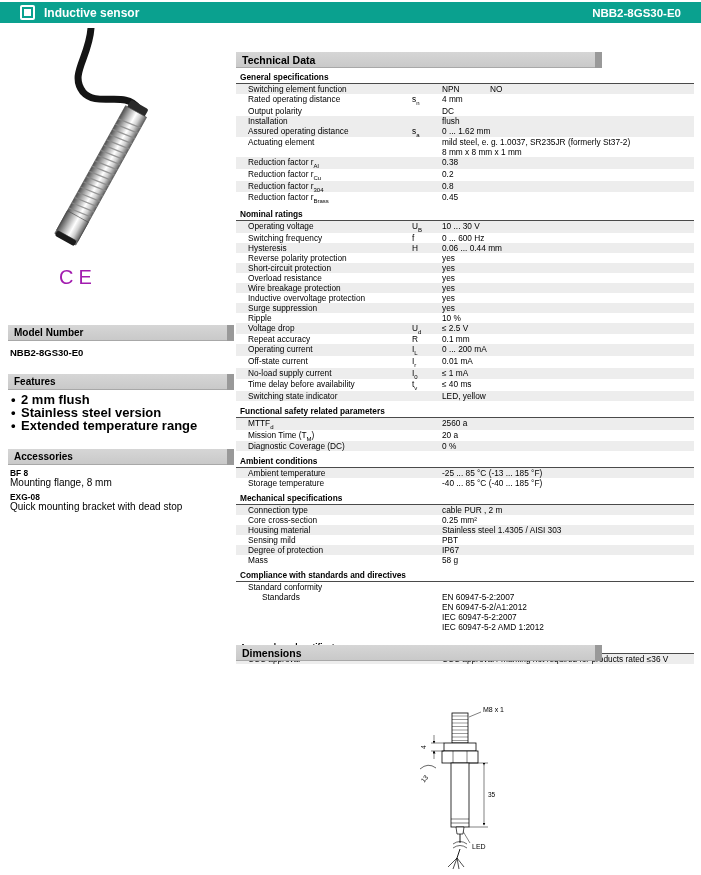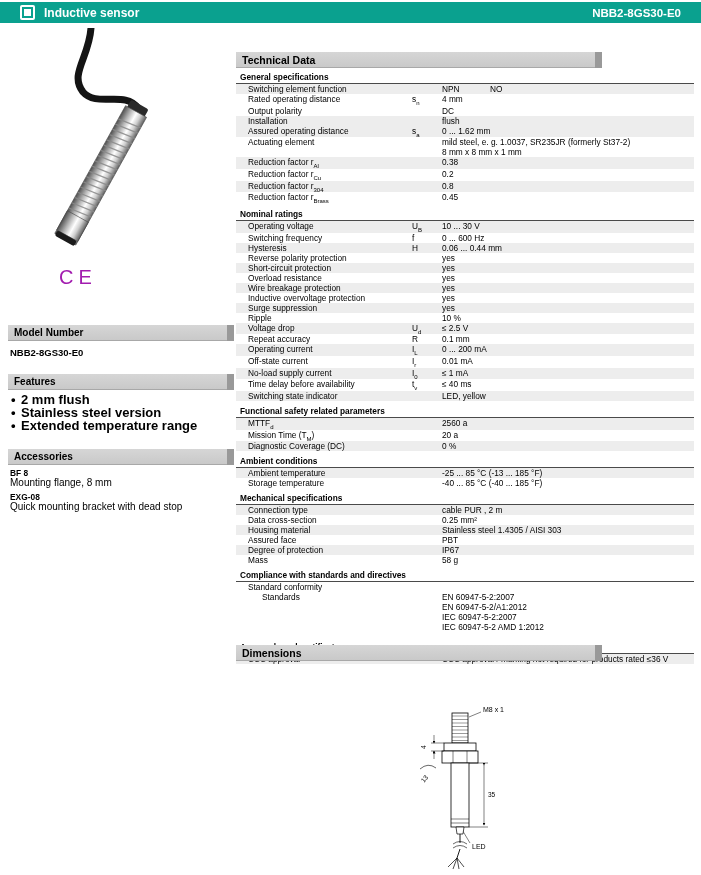--- a/index.html
+++ b/index.html
@@ -353,35 +353,35 @@
       </div>
       <div class="tsection">Mechanical specifications</div>
       <div class="trow shade">
         <div class="c-label">Connection type</div>
         <div class="c-sym"></div>
         <div class="c-val">
           <div>cable PUR , 2 m</div>
         </div>
       </div>
       <div class="trow">
-        <div class="c-label">Data cross-section</div>
+        <div class="c-label">Core cross-section</div>
         <div class="c-sym"></div>
         <div class="c-val">
           <div>0.25 mm²</div>
         </div>
       </div>
       <div class="trow shade">
         <div class="c-label">Housing material</div>
         <div class="c-sym"></div>
         <div class="c-val">
           <div>Stainless steel 1.4305 / AISI 303</div>
         </div>
       </div>
       <div class="trow">
-        <div class="c-label">Assured face</div>
+        <div class="c-label">Sensing mild</div>
         <div class="c-sym"></div>
         <div class="c-val">
           <div>PBT</div>
         </div>
       </div>
       <div class="trow shade">
         <div class="c-label">Degree of protection</div>
         <div class="c-sym"></div>
         <div class="c-val">
           <div>IP67</div>

